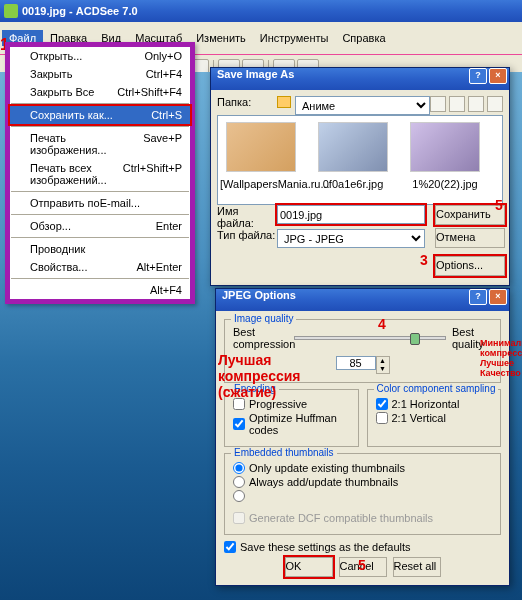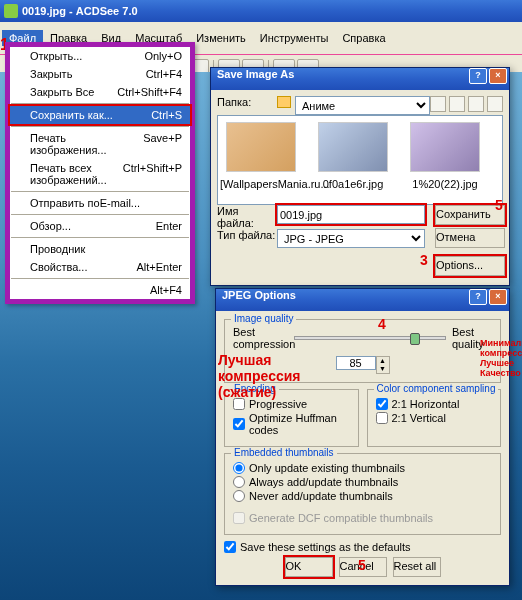--- a/index.html
+++ b/index.html
@@ -247,21 +247,20 @@
       <div class="chk">
           <input type="radio" name="e" checked="" style="">
           <span>Only update existing thumbnails</span>
         </div>
       <div class="chk">
           <input type="radio" name="e" style="">
           <span>Always add/update thumbnails</span>
         </div>
       <div class="chk">
           <input type="radio" name="e" style="">
-          <span>Never add/update thumbnails</span>
         </div>
       <div style="height:6px"></div>
       <div class="chk">
           <input type="checkbox" disabled="" style="">
           <span style="color:#999">Generate DCF compatible thumbnails</span>
         </div>
     </div>
     <div class="chk">
         <input type="checkbox" checked="" style="">
         <span>Save these settings as the defaults</span>

